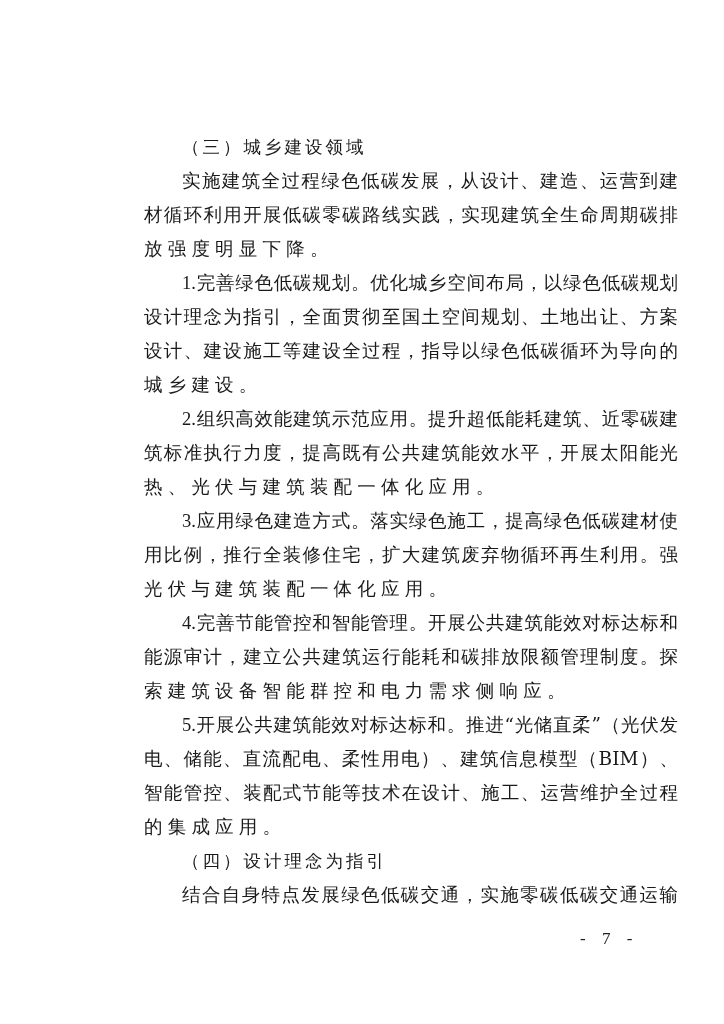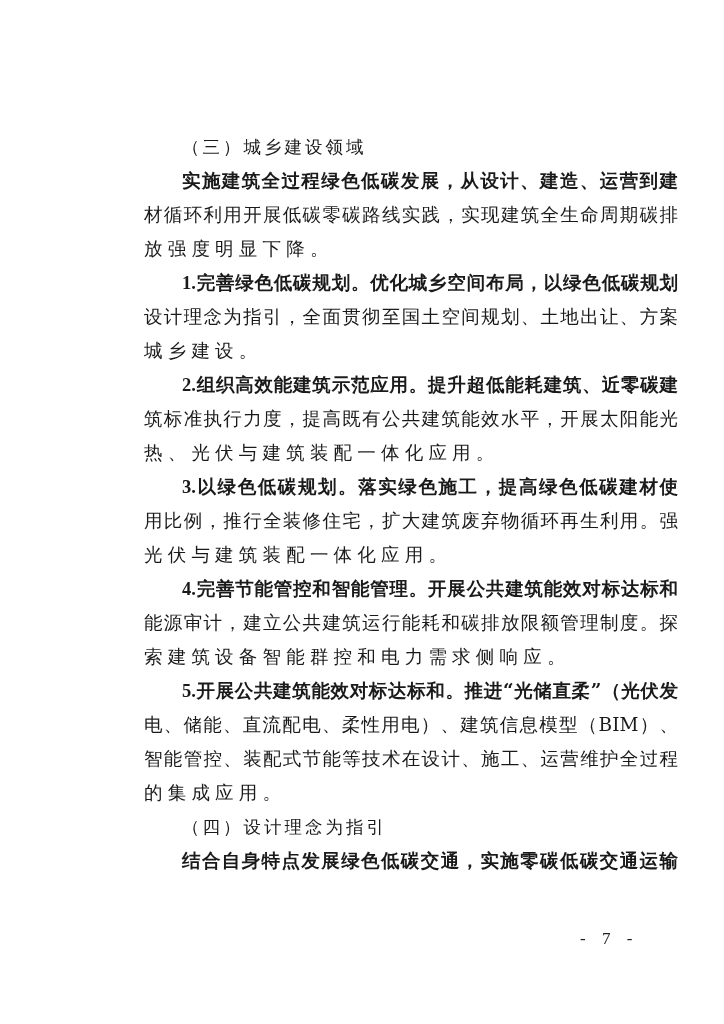--- a/index.html
+++ b/index.html
@@ -28,21 +28,21 @@
     font-size: 18.5px;
     letter-spacing: 5.2px;
     white-space: nowrap;
     overflow: visible;
   }
   .justify {
     text-align: justify;
     text-align-last: justify;
     letter-spacing: 0;
   }
-  .indent { padding-left: 38px; font-weight: bold; }
+  .indent { padding-left: 38px; }
   .heading {
     padding-left: 38px;
     letter-spacing: 3px;
     font-family: "DejaVu Sans", "Liberation Sans", sans-serif;
     font-size: 17.5px;
   }
   .num { font-family: "Liberation Serif", serif; letter-spacing: 0; }
   .page-number {
     position: absolute;
     left: 580px;
@@ -62,31 +62,32 @@
 
   <div>
     <div class="line justify indent">实施建筑全过程绿色低碳发展，从设计、建造、运营到建</div>
     <div class="line justify">材循环利用开展低碳零碳路线实践，实现建筑全生命周期碳排</div>
     <div class="line">放强度明显下降。</div>
   </div>
 
   <div>
     <div class="line justify indent"><span class="num">1.</span><span>完善绿色低碳规划。优化城乡空间布局，以绿色低碳规划</span></div>
     <div class="line justify">设计理念为指引，全面贯彻至国土空间规划、土地出让、方案</div>
+    <div class="line justify">设计、建设施工等建设全过程，指导以绿色低碳循环为导向的</div>
     <div class="line">城乡建设。</div>
   </div>
 
   <div>
     <div class="line justify indent"><span class="num">2.</span><span>组织高效能建筑示范应用。提升超低能耗建筑、近零碳建</span></div>
     <div class="line justify">筑标准执行力度，提高既有公共建筑能效水平，开展太阳能光</div>
     <div class="line">热、光伏与建筑装配一体化应用。</div>
   </div>
 
   <div>
-    <div class="line justify indent"><span class="num">3.</span><span>以绿色低碳规划。落实绿色施工，提高绿色低碳建材使</span></div>
+    <div class="line justify indent"><span class="num">3.</span><span>应用绿色建造方式。落实绿色施工，提高绿色低碳建材使</span></div>
     <div class="line justify">用比例，推行全装修住宅，扩大建筑废弃物循环再生利用。强</div>
     <div class="line">光伏与建筑装配一体化应用。</div>
   </div>
 
   <div>
     <div class="line justify indent"><span class="num">4.</span><span>完善节能管控和智能管理。开展公共建筑能效对标达标和</span></div>
     <div class="line justify">能源审计，建立公共建筑运行能耗和碳排放限额管理制度。探</div>
     <div class="line">索建筑设备智能群控和电力需求侧响应。</div>
   </div>
 

